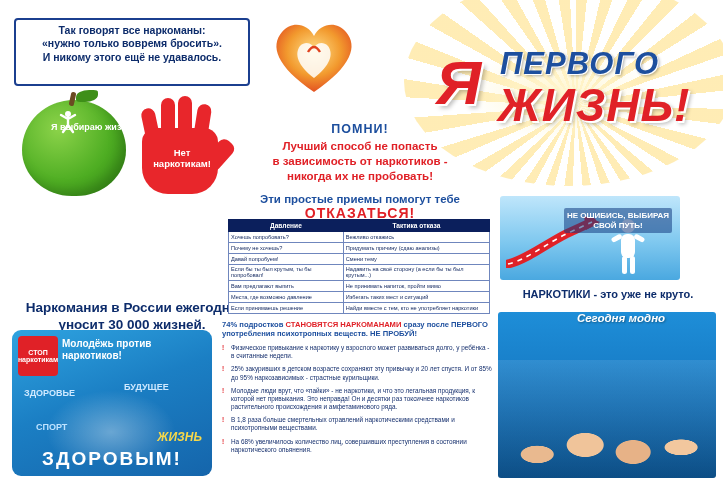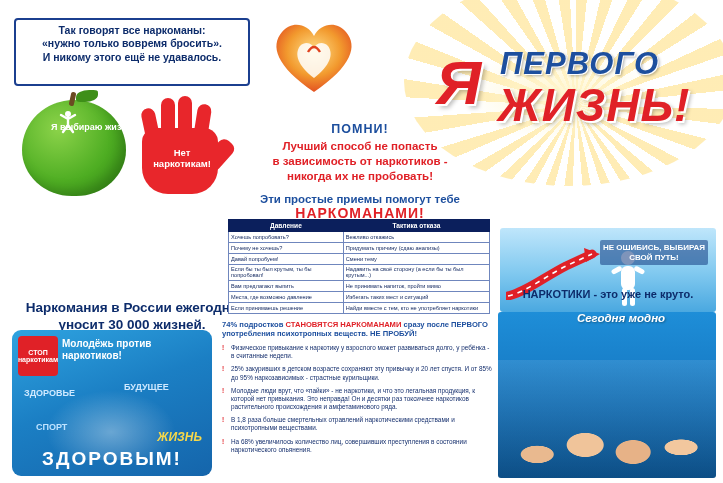--- a/index.html
+++ b/index.html
@@ -159,23 +159,23 @@
     font-size:7.6px;color:#1d4f9e;font-weight:bold;line-height:1.25;margin-bottom:5px;
   }
   .stats .lead .red{color:#e02127;}
   .stats .item{
     font-size:6.4px;color:#16306e;line-height:1.28;margin-bottom:5px;padding-left:9px;position:relative;
   }
   .stats .item .bang{position:absolute;left:0;top:0;color:#e02127;font-weight:bold;}
 
   
   .right-banner{
-    position:absolute;left:500px;top:196px;width:216px;height:84px;
+    position:absolute;left:500px;top:196px;width:180px;height:84px;
     background:linear-gradient(180deg,#bfe6fb 0%,#7fc8ef 55%,#4aa8e0 100%);
-    border-radius:3px;overflow:hidden;margin-top:32px;
+    border-radius:3px;overflow:hidden;
   }
   .rb-arrow{
     position:absolute;left:6px;top:18px;width:96px;height:54px;
   }
   .rb-label{
     position:absolute;right:8px;top:12px;width:104px;text-align:center;color:#fff;
     font-size:8px;font-weight:bold;line-height:1.2;background:rgba(20,60,130,.55);
     padding:3px 2px;border-radius:2px;
   }
   .rb-figure{position:absolute;left:108px;top:22px;width:40px;height:56px;}
@@ -278,21 +278,21 @@
   </div>
 
   <div class="pomni">
     <div class="t1">ПОМНИ!</div>
     <div class="t2">
       <div>Лучший способ не попасть</div>
       <div>в зависимость от наркотиков -</div>
       <div>никогда их не пробовать!</div>
     </div>
     <div class="t3">Эти простые приемы помогут тебе</div>
-    <div class="t4">НАРКОМАНАМИ!</div>
+    <div class="t4">ОТКАЗАТЬСЯ!</div>
   </div>
 
   <table class="tbl">
     <thead>
       <tr>
         <th>Давление</th>
         <th>Тактика отказа</th>
       </tr>
     </thead>
     <tbody id="tbl-body">

